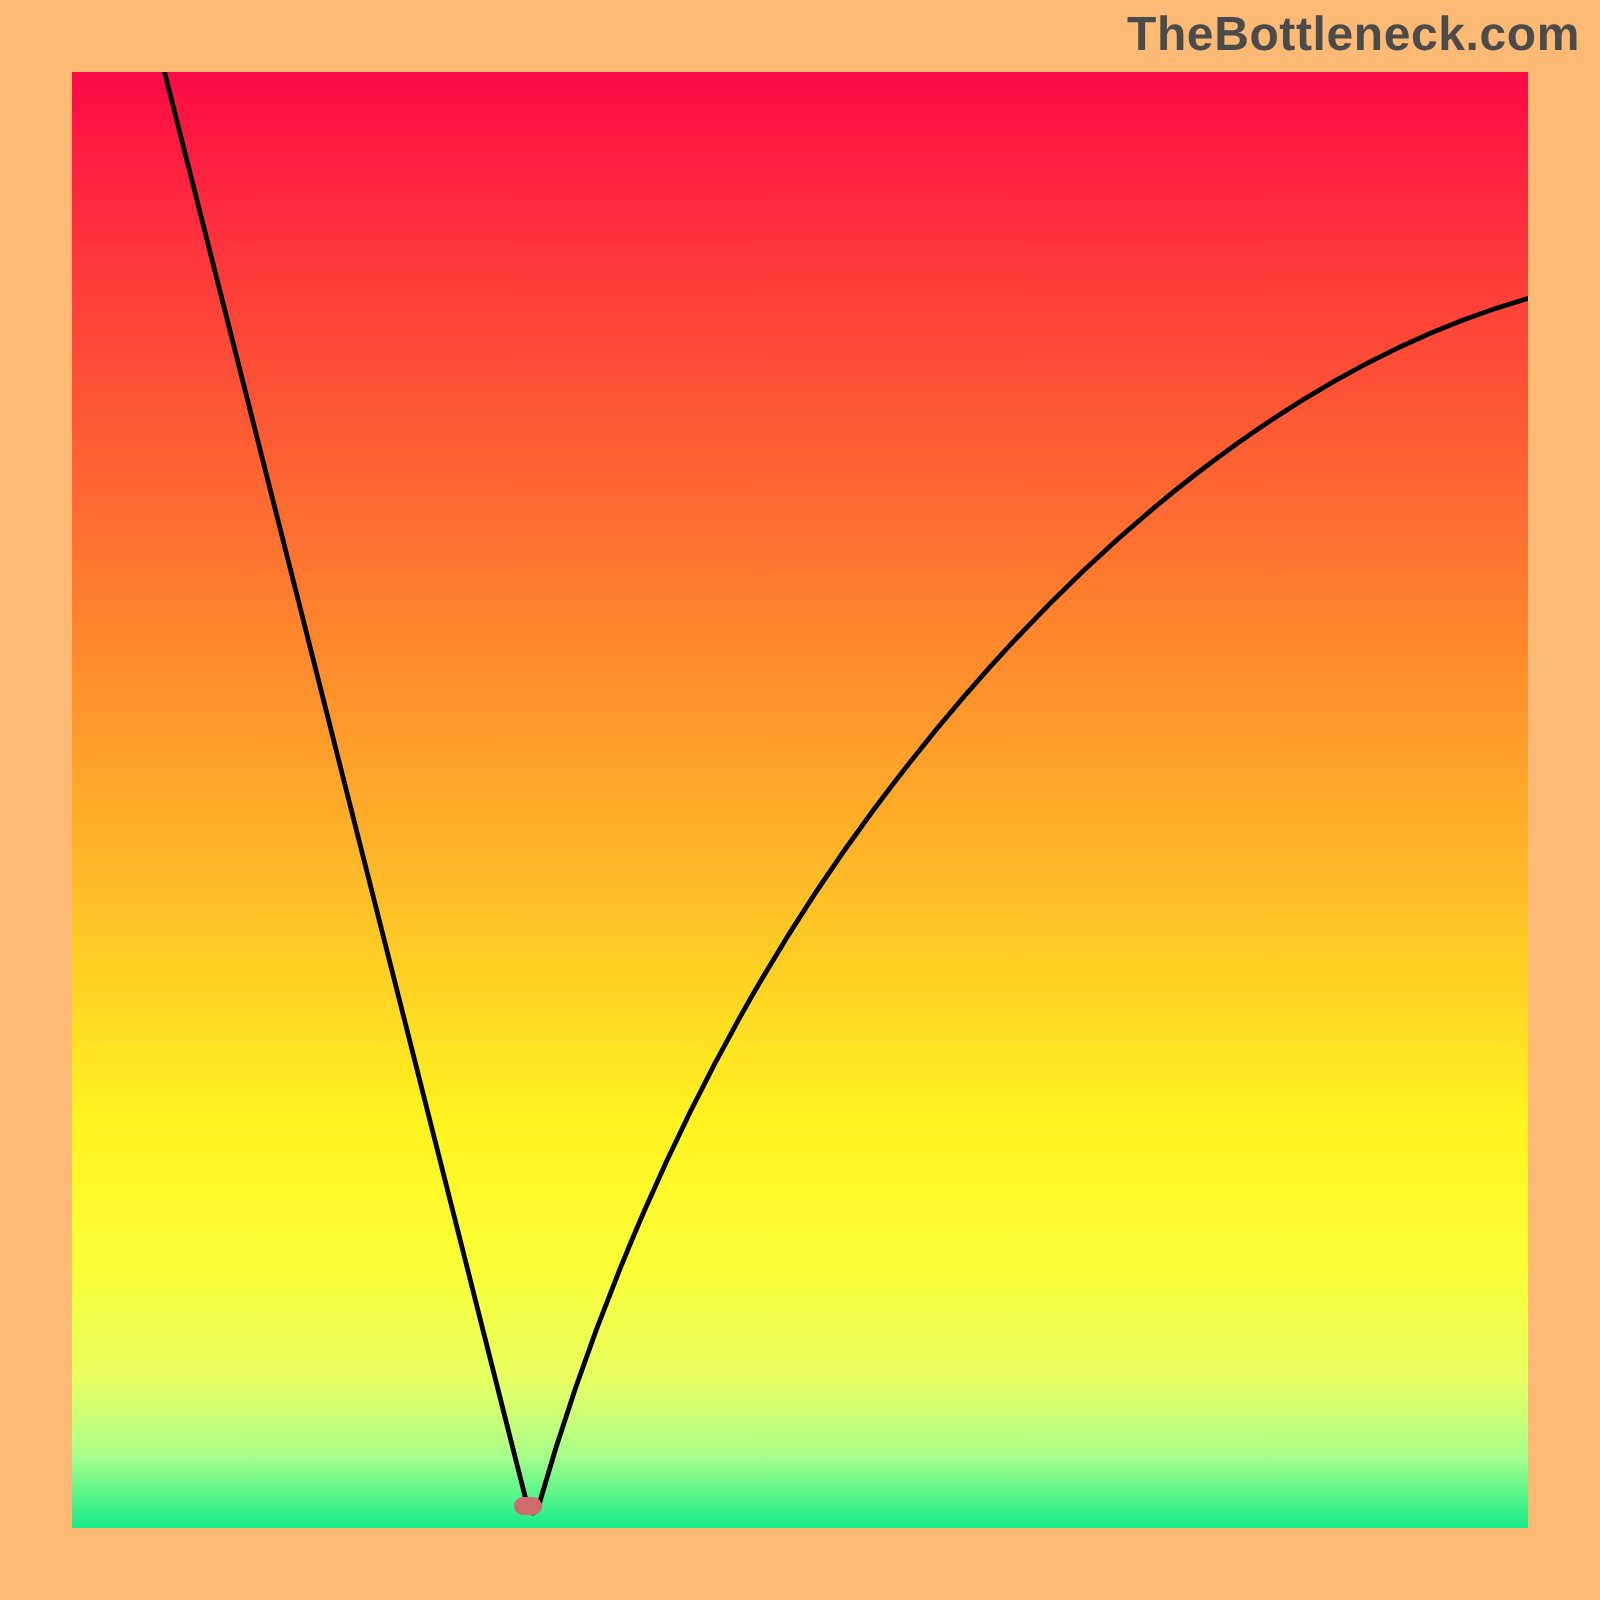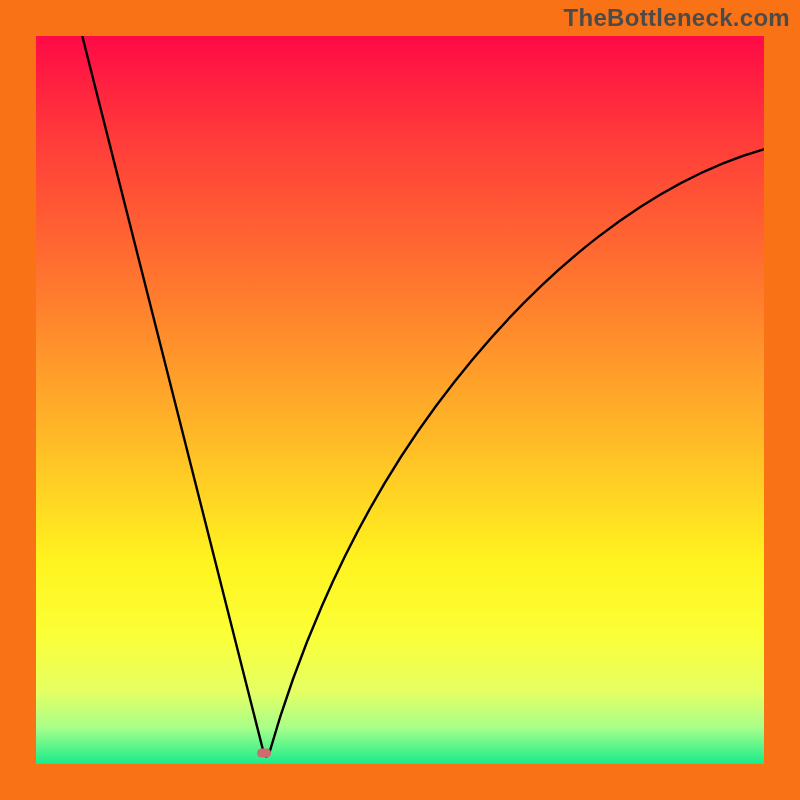--- a/index.html
+++ b/index.html
@@ -7,21 +7,21 @@
     padding: 0;
     width: 800px;
     height: 800px;
     overflow: hidden;
     font-family: Arial, Helvetica, sans-serif;
   }
   .frame {
     position: relative;
     width: 800px;
     height: 800px;
-    background: #f97316;
+    background: #fdba74;
   }
   .watermark {
     position: absolute;
     top: 4px;
     right: 10px;
     color: #4b4b4b;
     font-size: 24px;
     font-weight: 600;
     letter-spacing: 0.3px;
     z-index: 3;

